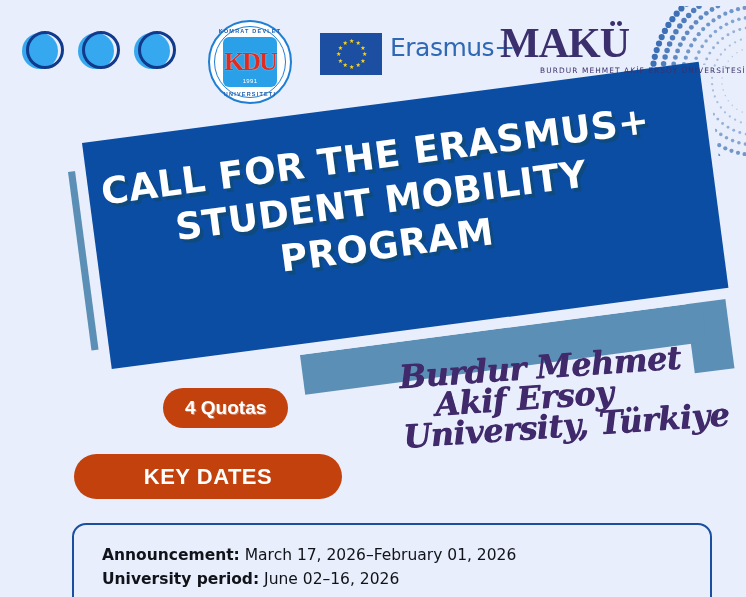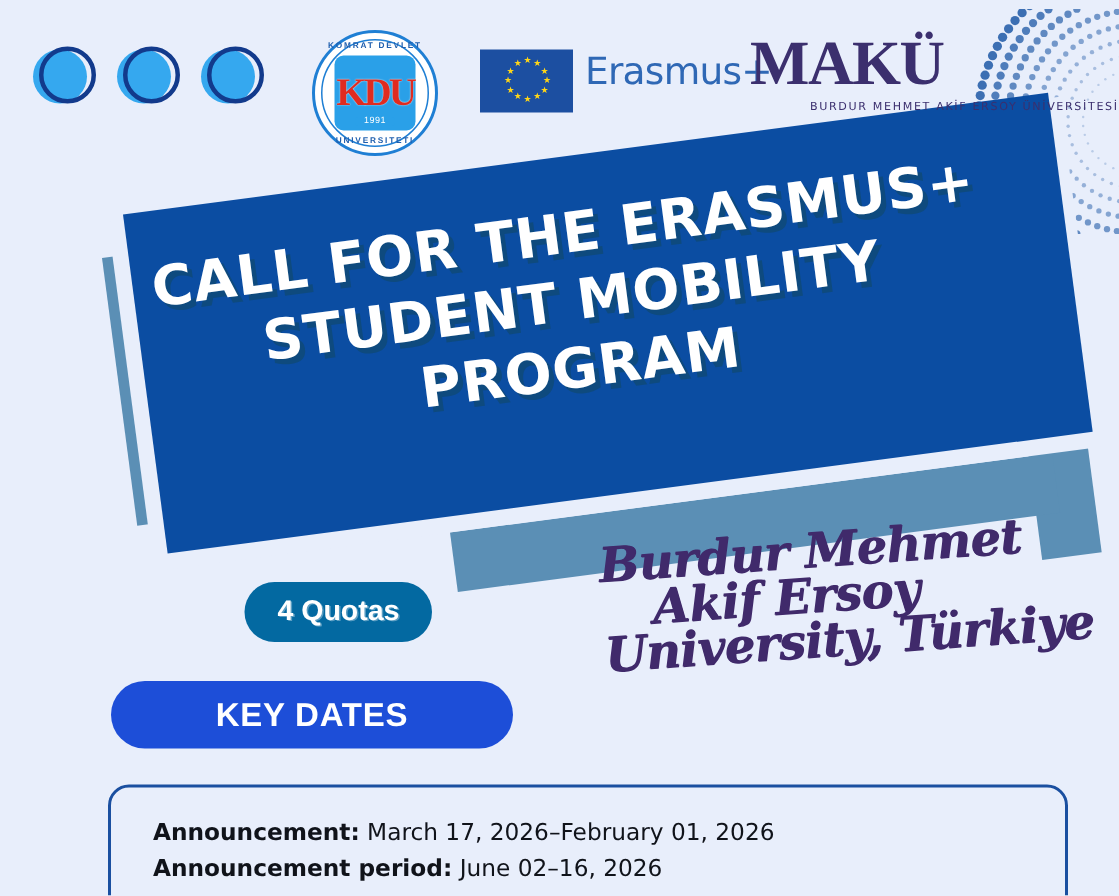--- a/index.html
+++ b/index.html
@@ -103,29 +103,29 @@
     transform:rotate(-7.5deg); transform-origin:left top; z-index:7;
     text-align:center; color:#ffffff; font-weight:bold;
     font-size:37px; line-height:45px; letter-spacing:.5px;
     text-shadow:3px 4px 0 rgba(20,70,60,.35);
     font-family:"DejaVu Sans", sans-serif;
   }
 
   
   .quotas {
     position:absolute; left:163px; top:388px; z-index:8;
-    background:#0369a1; color:#ffffff; font-weight:bold; font-size:19px;
+    background:#c2410c; color:#ffffff; font-weight:bold; font-size:19px;
     padding:9px 22px; border-radius:30px; white-space:nowrap;
     text-shadow:1px 1px 0 rgba(255,255,255,.35);
   }
 
   
   .keydates {
     position:absolute; left:74px; top:454px; width:268px; height:45px; z-index:8;
-    background:#1d4ed8; color:#ffffff; border-radius:24px;
+    background:#c2410c; color:#ffffff; border-radius:24px;
     display:flex; align-items:center; justify-content:center;
     font-weight:bold; font-size:22px; letter-spacing:.5px;
   }
 
   
   .script {
     position:absolute; left:398px; top:362px; z-index:8;
     color:#402a6b; font-family:"DejaVu Serif", serif;
     font-style:italic; font-weight:bold;
     font-size:32px; line-height:30px; letter-spacing:-.5px;
@@ -438,17 +438,17 @@
     <div>Burdur Mehmet</div>
     <div>Akif Ersoy</div>
     <div>University, Türkiye</div>
   </div>
 
   <div class="infobox">
     <p>
       <b>Announcement:</b><span> March 17, 2026–February 01, 2026</span>
     </p>
     <p>
-      <b>Announcement period:</b><span> June 02–16, 2026</span>
+      <b>University period:</b><span> June 02–16, 2026</span>
     </p>
   </div>
 
 </div>
 
 </body></html>

